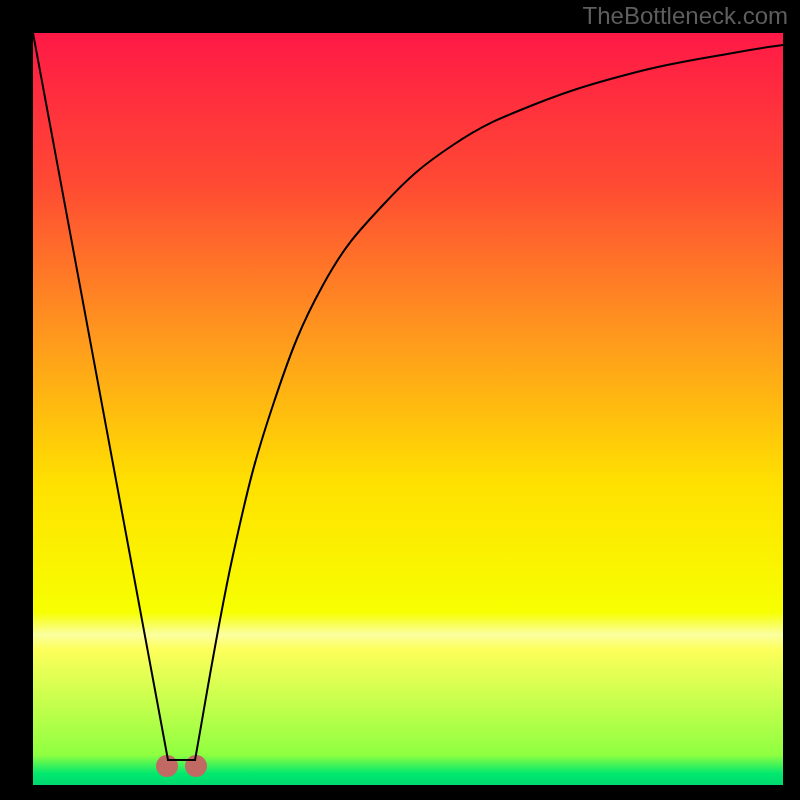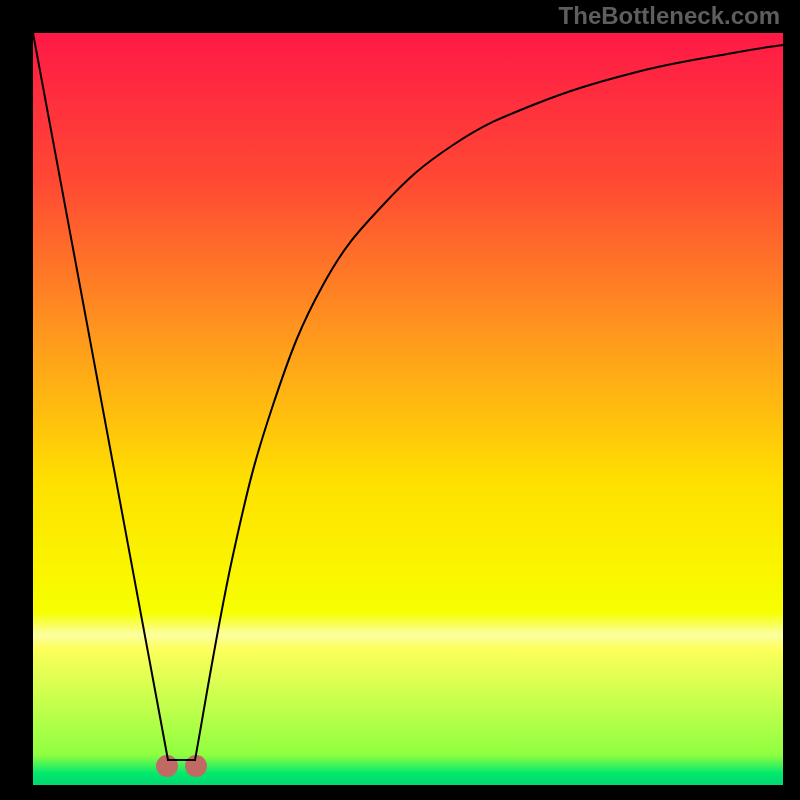--- a/index.html
+++ b/index.html
@@ -21,24 +21,24 @@
   .plot-area {
     position: absolute;
     left: 33px;
     top: 33px;
     width: 750px;
     height: 752px;
   }
   .watermark {
     position: absolute;
     top: 2px;
-    right: 20px;
+    right: 12px;
     font-family: Arial, Helvetica, sans-serif;
     font-size: 24px;
-    font-weight: bold;
+    font-weight: normal;
     color: #5e5e5e;
     letter-spacing: 0px;
   }
   svg {
     display: block;
   }
 </style>
 </head>
 <body>
 

